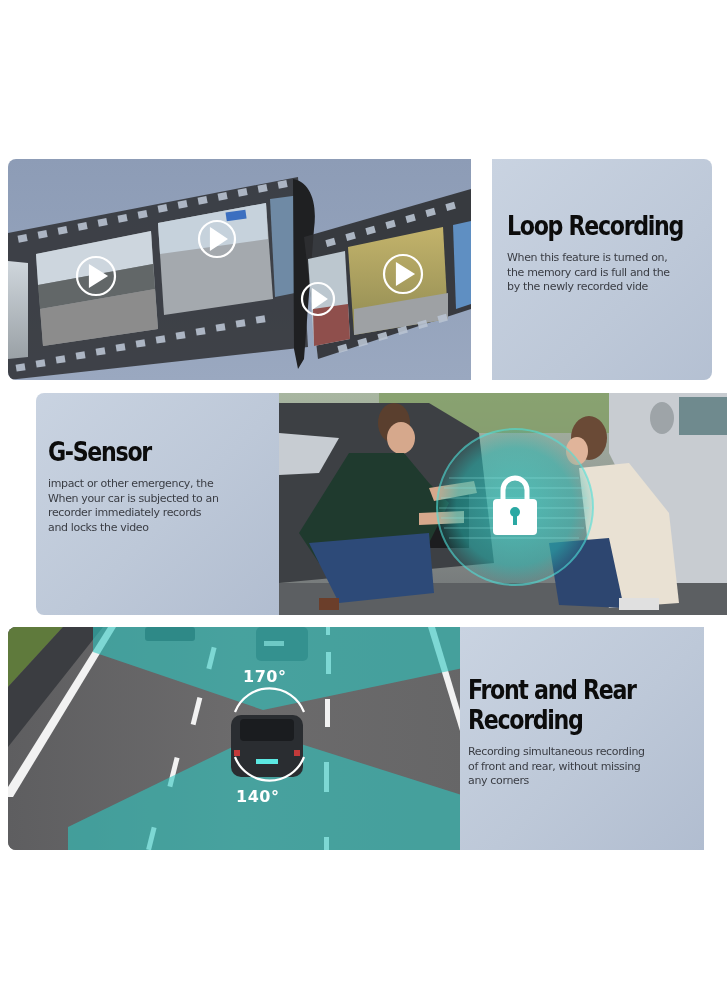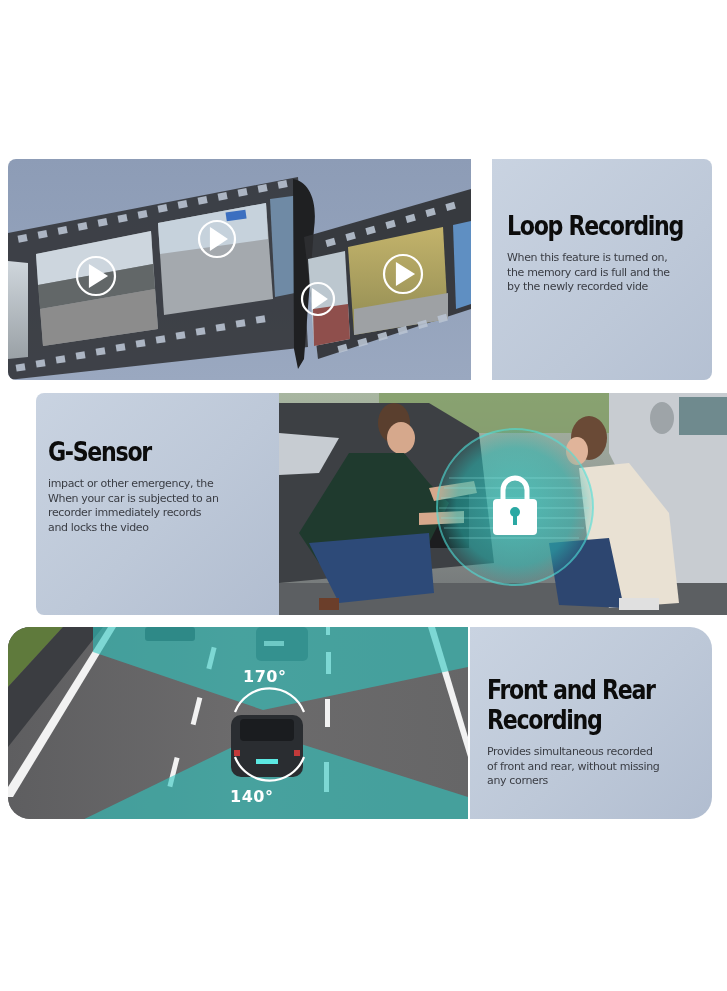--- a/index.html
+++ b/index.html
@@ -2,41 +2,41 @@
 <html><head>
 <meta charset="utf-8">
 <style>
   * { box-sizing: border-box; margin: 0; padding: 0; }
   html, body { width: 727px; height: 991px; background: #ffffff; overflow: hidden; }
   body { position: relative; font-family: "Liberation Sans", "DejaVu Sans", sans-serif; }
 
   .card { position: absolute; left: 8px; width: 704px; border-radius: 8px; overflow: hidden; }
   .card-1 { top: 159px; height: 221px; }
   .card-2 { top: 393px; height: 222px; margin-left: 28px; }
-  .card-3 { top: 627px; height: 192px; border-radius: 22px; }
+  .card-3 { top: 627px; height: 223px; }
 
   .text-panel { position: absolute; top: 0; height: 100%;
     background: linear-gradient(135deg, #c9d3e1 0%, #bdc8d8 55%, #b1bdd0 100%); }
   .title { font-family: "DejaVu Sans", sans-serif; font-weight: bold; color: #0c0c0c;
     font-size: 27px; line-height: 30px; letter-spacing: -1.6px; transform: scaleX(0.82); transform-origin: left; white-space: nowrap; }
   .desc { color: #3a3d44; font-size: 11px; line-height: 14.6px; margin-top: 10px; font-family: "DejaVu Sans", sans-serif; letter-spacing: -0.35px; }
   .desc span { display: block; white-space: nowrap; }
 
   
   .c1-photo { position: absolute; left: 0; top: 0; width: 463px; height: 100%;
     background: linear-gradient(180deg, #8d9cb6 0%, #93a2bb 50%, #9aa8c0 100%); }
   .c1-text { left: 484px; width: 284px; padding: 52px 0 0 15px; }
 
   
   .c2-text { left: 0; width: 243px; padding: 44px 0 0 12px; }
   .c2-photo { position: absolute; left: 243px; top: 0; width: 461px; height: 100%; background: #8e9598; }
 
   
   .c3-photo { position: absolute; left: 0; top: 0; width: 460px; height: 100%; background: #6d6d6e; }
-  .c3-text { left: 462px; width: 244px; padding: 48px 0 0 17px; }
+  .c3-text { left: 452px; width: 244px; padding: 48px 0 0 8px; }
 
   svg { display: block; }
   .angle-label { position: absolute; color: #fff; font-size: 16px; font-weight: bold; font-family: "DejaVu Sans", sans-serif; letter-spacing: 0.5px; }
 </style>
 </head>
 <body>
 
 <section class="card card-1">
   <div class="c1-photo">
     <svg width="463" height="221" viewBox="0 0 463 221">
@@ -276,26 +276,26 @@
         <rect x="232" y="92" width="54" height="22" rx="4" fill="#1a1c1f"></rect>
         <rect x="226" y="123" width="6" height="6" fill="#c23a3a"></rect>
         <rect x="286" y="123" width="6" height="6" fill="#c23a3a"></rect>
         <rect x="248" y="132" width="22" height="5" fill="#5ce8e2"></rect>
       </g>
 
       <path d="M227 85 A37 37 0 0 1 296 85" fill="none" stroke="#ffffff" stroke-width="2.2"></path>
       <path d="M227 130 A37 37 0 0 0 296 130" fill="none" stroke="#ffffff" stroke-width="2.2"></path>
     </svg>
     <div class="angle-label" style="left:235px; top:40px;">170°</div>
-    <div class="angle-label" style="left:222px; top:160px;">140°</div>
+    <div class="angle-label" style="left:228px; top:160px;">140°</div>
   </div>
   <div class="text-panel c3-text">
     <h2 class="title">
       <span style="display:block">Front and Rear</span>
       <span style="display:block">Recording</span>
     </h2>
     <p class="desc">
-      <span>Provides simultaneous recorded</span>
+      <span>Recording simultaneous recording</span>
       <span>of front and rear, without missing</span>
       <span>any corners</span>
     </p>
   </div>
 </section>
 
 </body></html>

